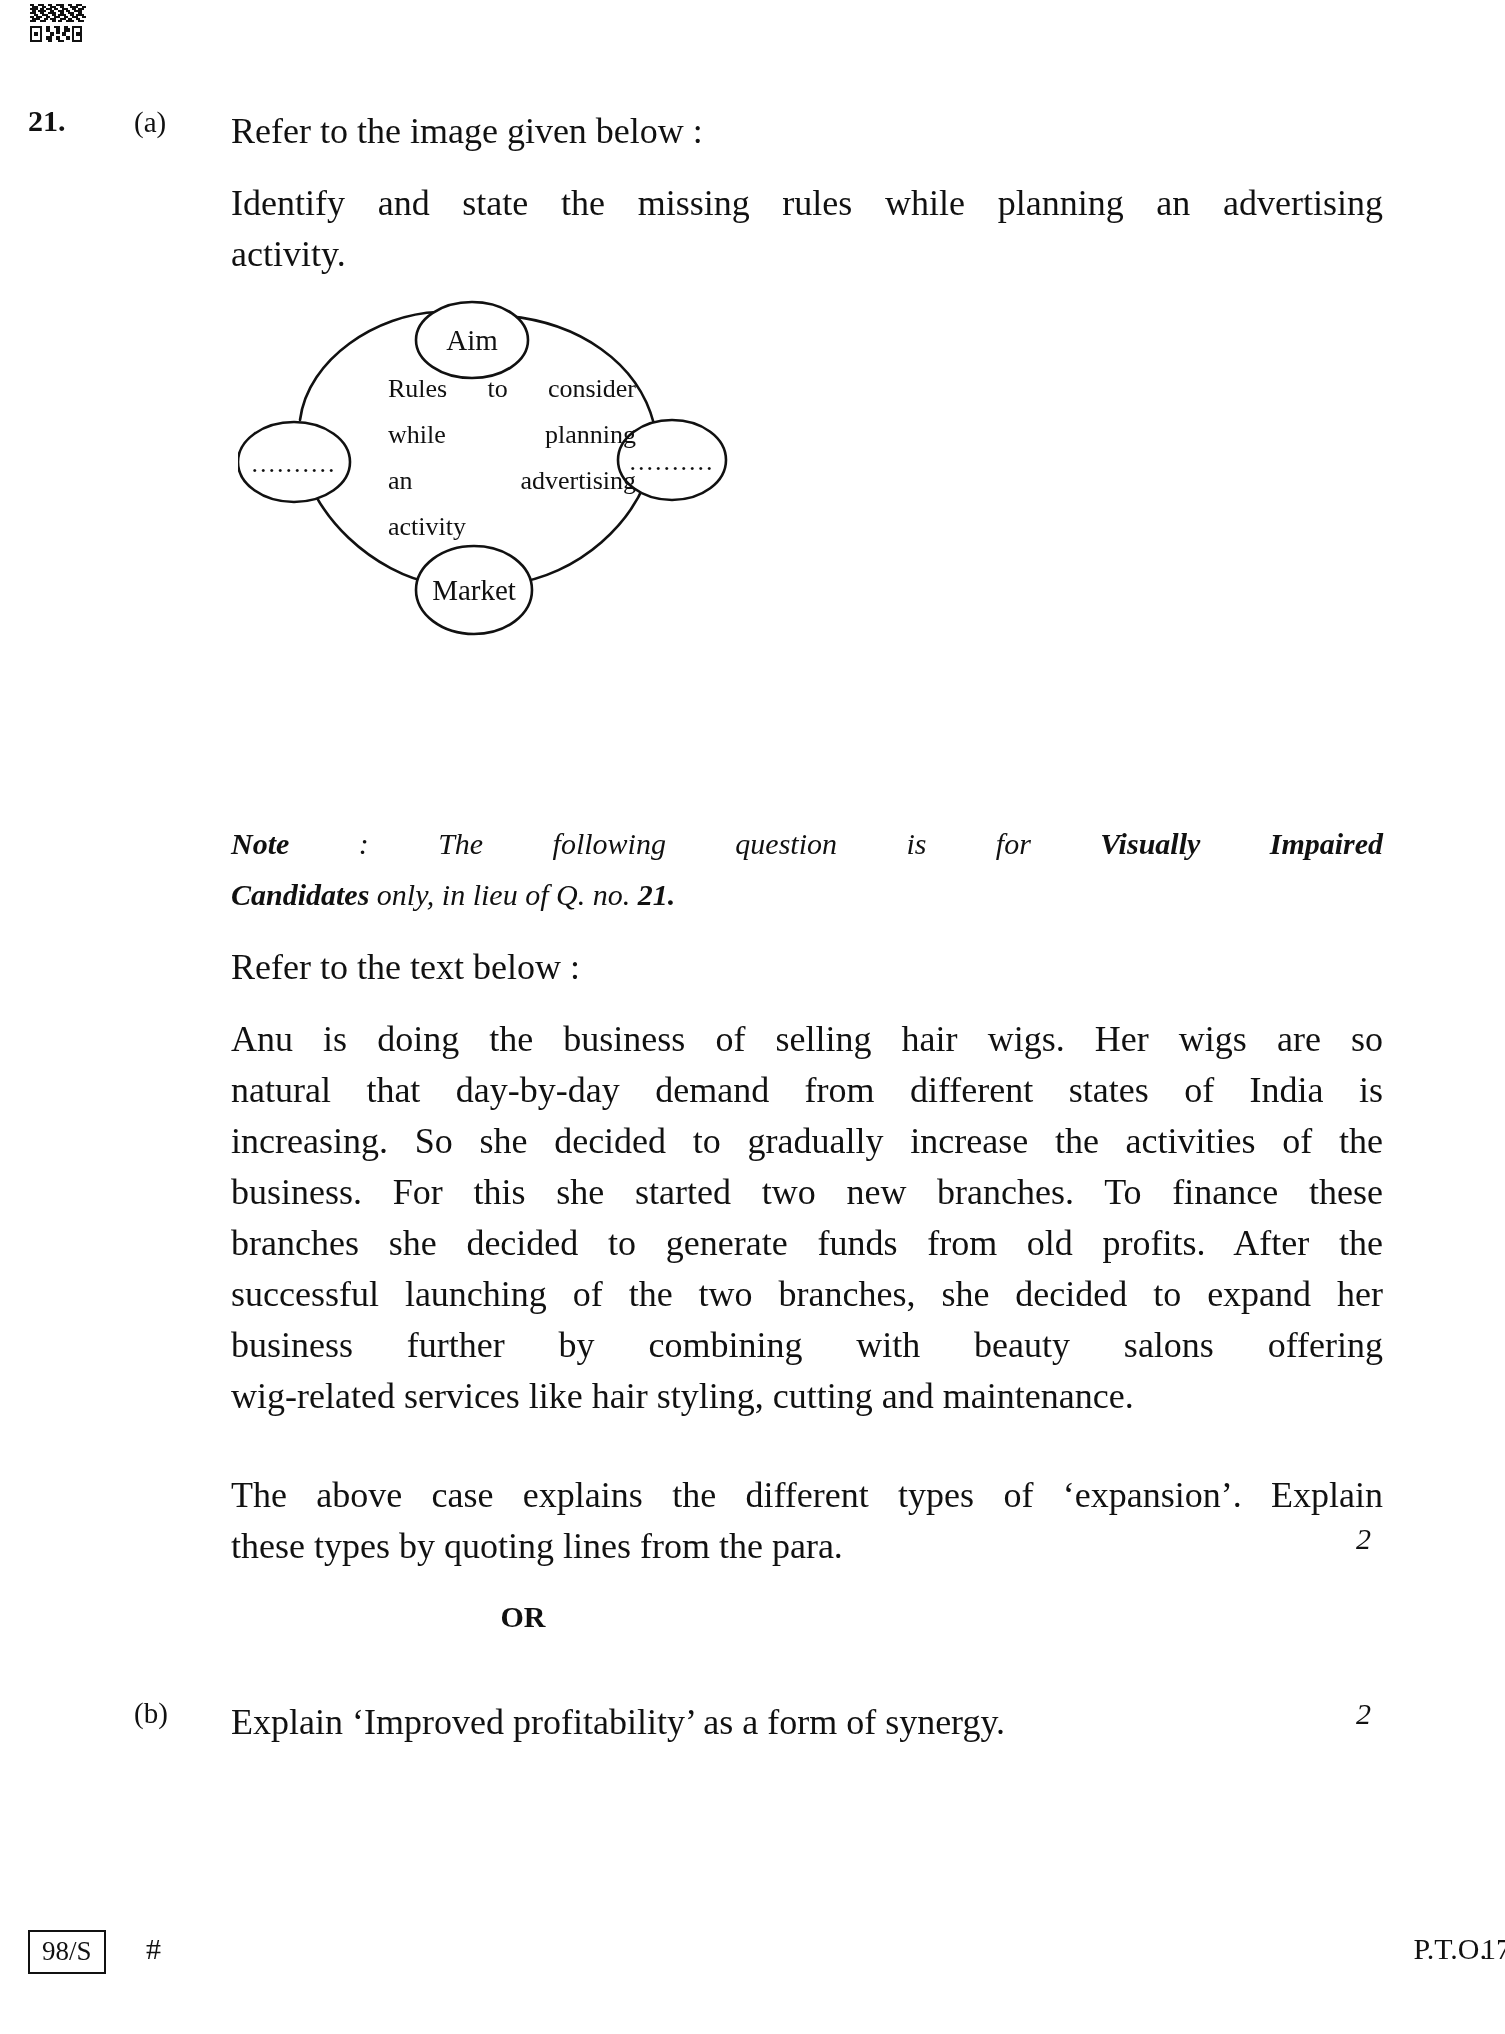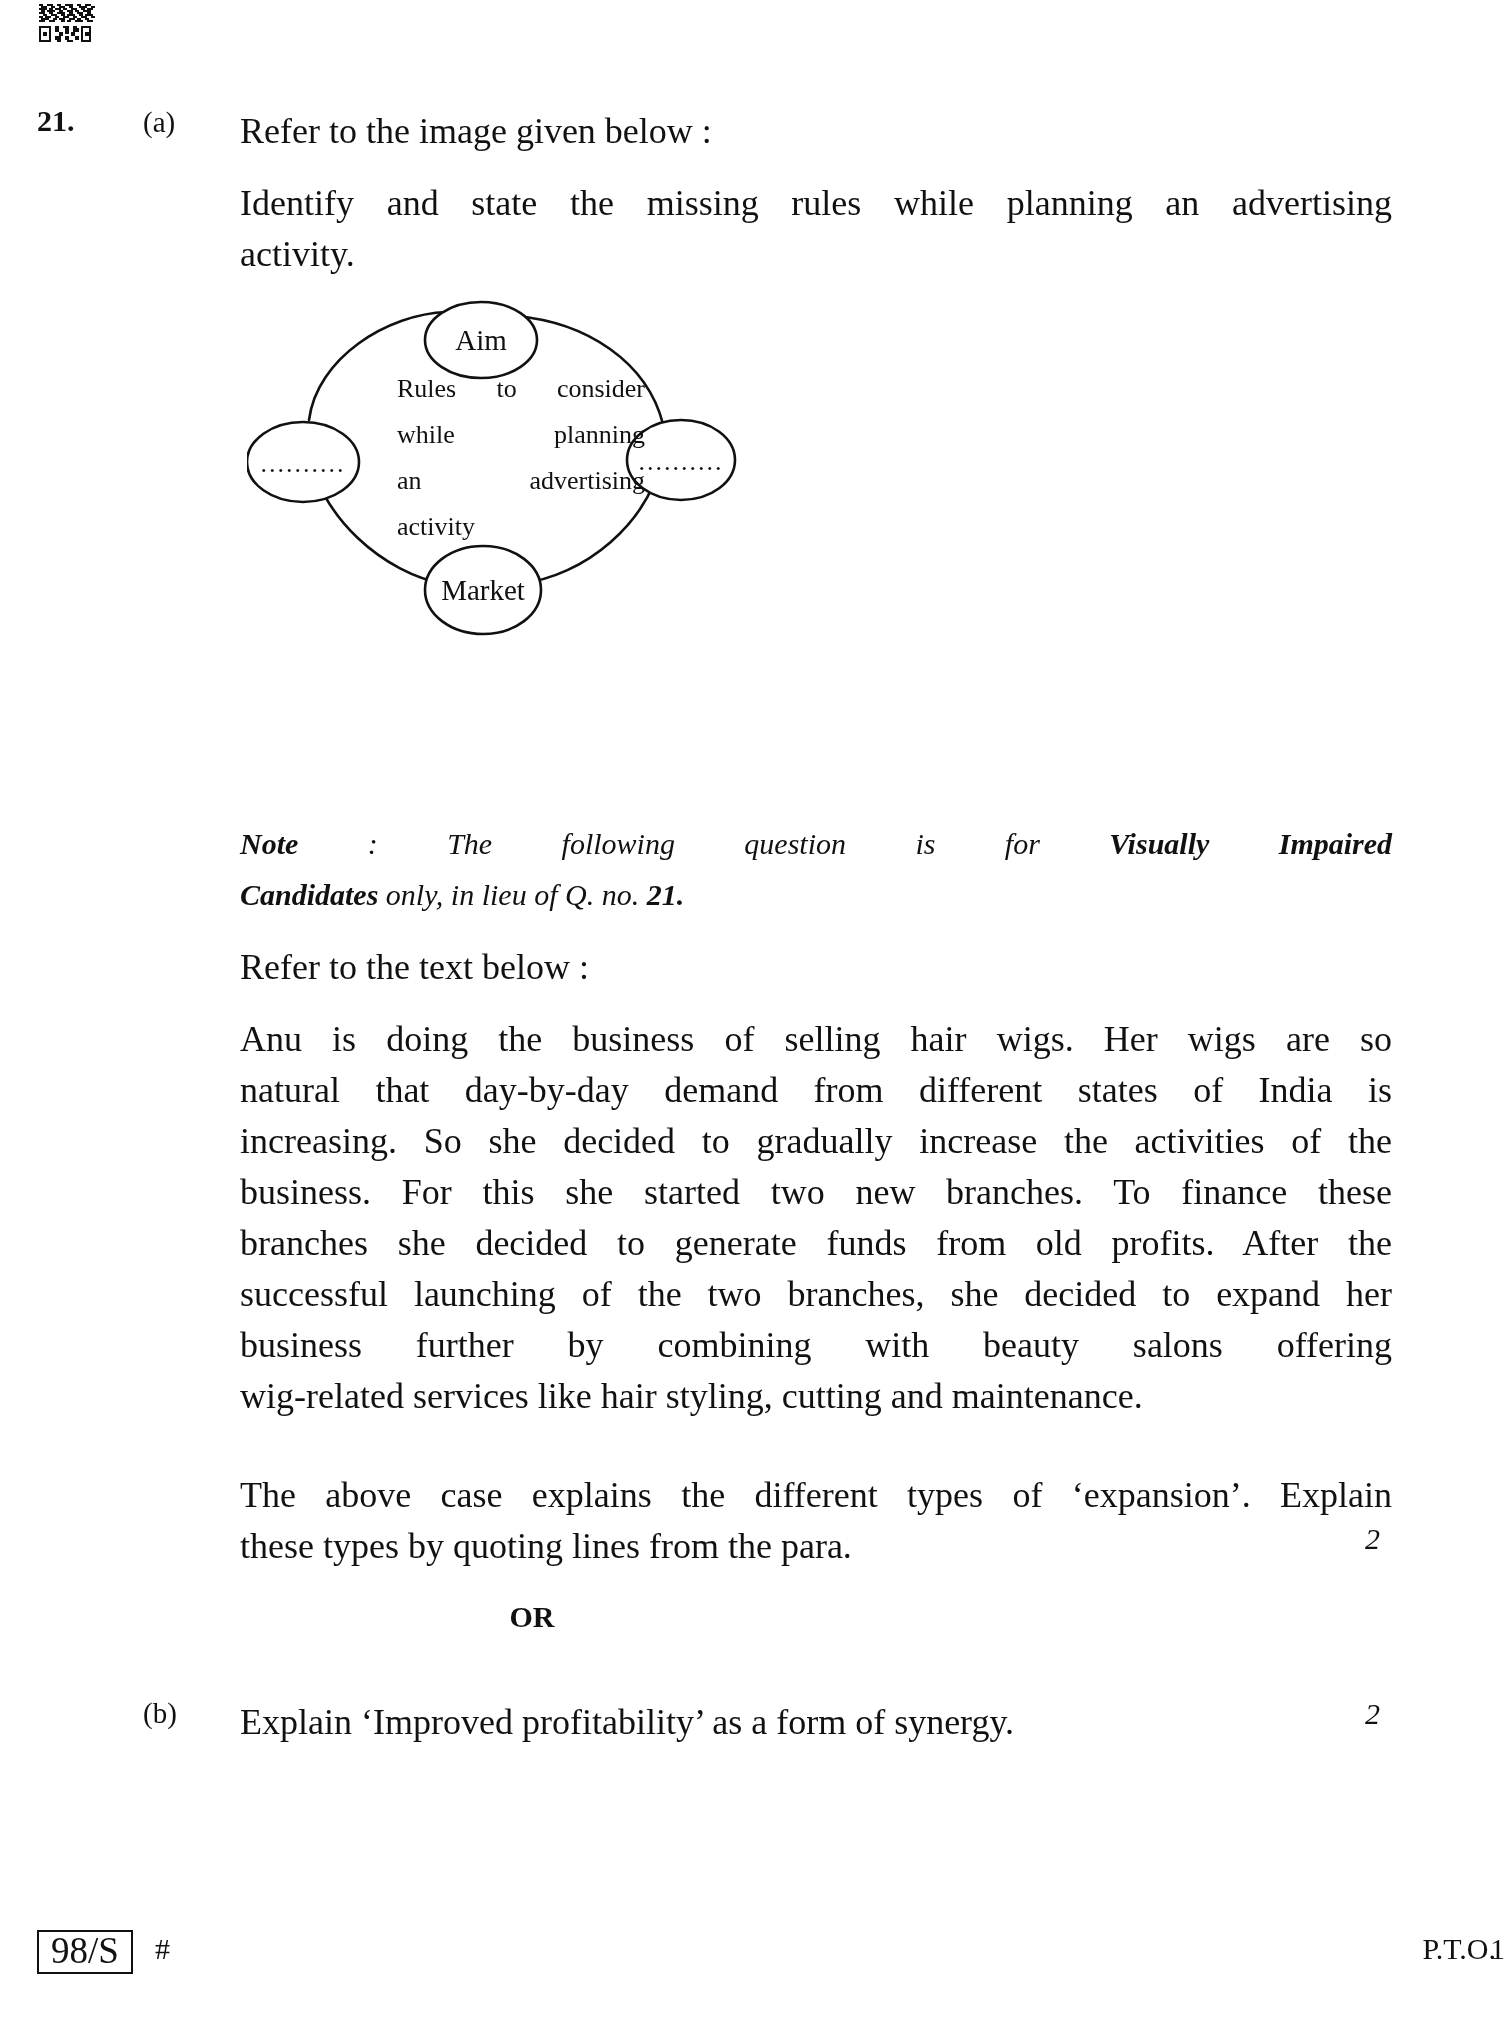--- a/index.html
+++ b/index.html
@@ -22,21 +22,21 @@
     left: 22px;
     top: 2px;
     width: 62px;
     height: 58px;
   }
   .qr-wrap svg { display: block; }
 
   
   .page {
     position: absolute;
-    left: 15px; top: 0;
+    left: 6px; top: 0;
     width: 1395px;
     height: 2034px;
   }
 
   
   .qnum {
     position: absolute;
     left: 22px;
     font-weight: bold;
     font-size: 30px;
@@ -132,21 +132,21 @@
     top: 1930px;
     width: 1505px;
     height: 60px;
   }
   .code-box {
     position: absolute;
     left: 22px;
     top: 0px;
     border: 2px solid #111;
     padding: 2px 12px 4px 12px;
-    font-size: 37px;
+    font-size: 27px;
     font-weight: normal;
     line-height: 34px;
   }
   .hash {
     position: absolute;
     left: 140px;
     top: 2px;
     font-size: 30px;
   }
   .pageno {

